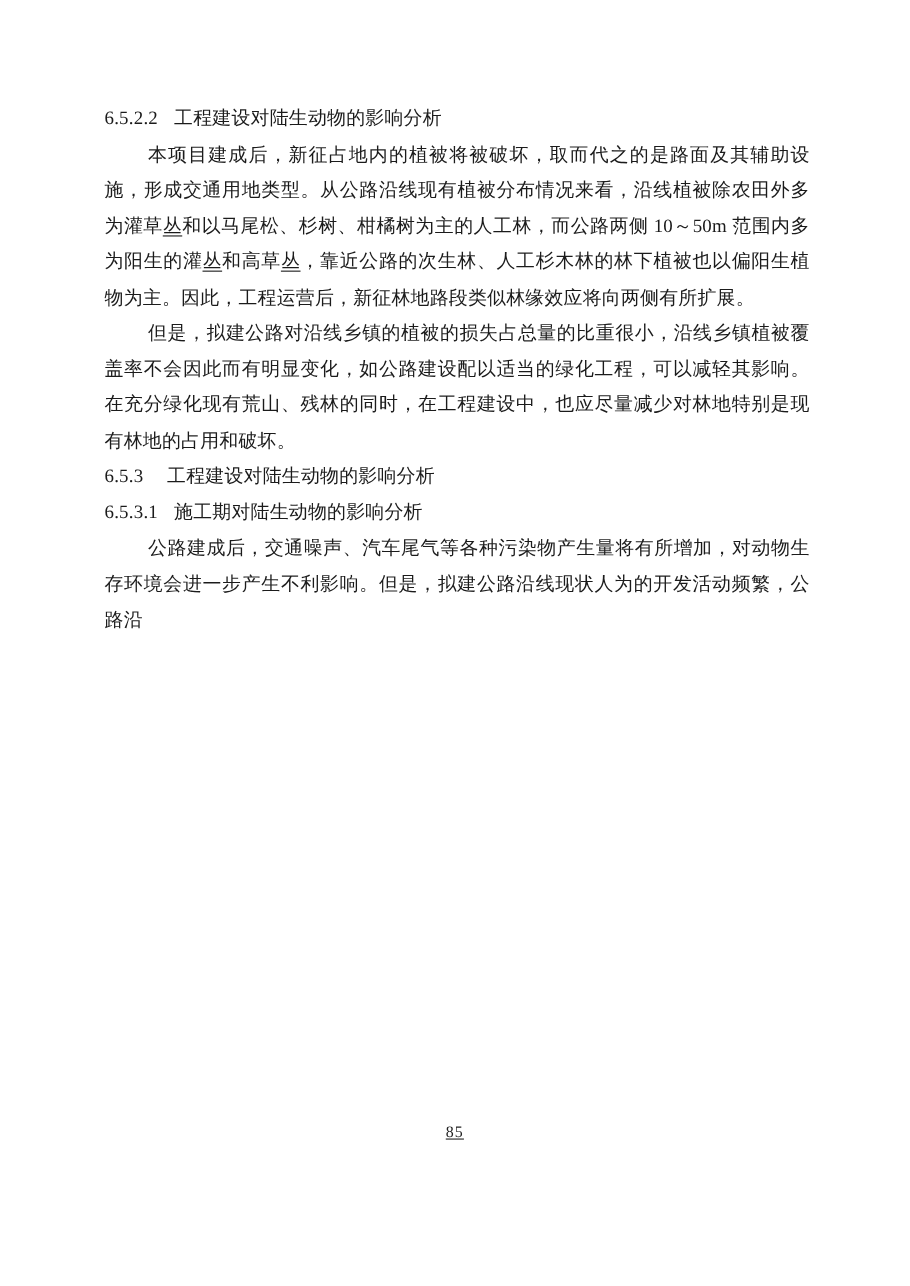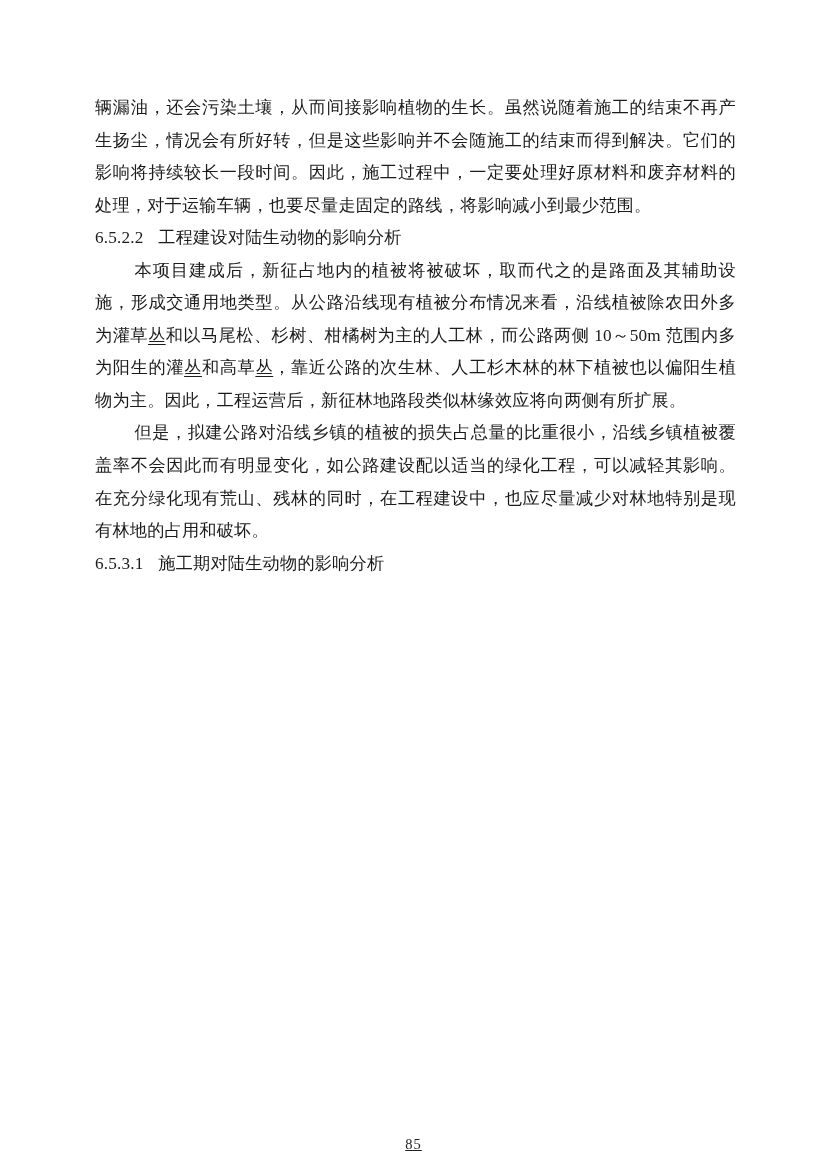--- a/index.html
+++ b/index.html
@@ -32,56 +32,59 @@
   }
   p.para { text-indent: 2.3em; }
   p.para.no-indent { text-indent: 0; }
   p.heading { text-indent: 0; text-align: left; }
   .hnum { margin-right: 0.85em; }
   .hnum.wide { margin-right: 1.25em; }
   .u { text-decoration: underline; text-underline-offset: 3px; }
   .footer {
     position: absolute;
     left: 0;
-    top: 1136px;
+    top: 1022px;
     width: 827px;
     text-align: center;
     font-size: 14.5px;
     letter-spacing: 1px;
     color: #222222;
     text-decoration: underline;
   }
 </style>
 </head>
 <body>
 
 <div class="page">
   <div class="content">
 
-    <p class="para no-indent">
-      <span>辆漏油，还会污染土壤，从而间接影响植物的生长。虽然说随着施工的结束不再产生扬尘，情况会有所好转，但是这些影响并不会随施工的结束而得到解决。它们的影响将持续较长一段时间。因此，施工过程中，一定要处理好原材料和废弃材料的处理，对于运输车辆，也要尽量走固定的路线，将影响减小到最少范围。</span>
-    </p>
 
 
     <p class="heading">
       <span class="hnum">6.5.2.2</span><span>工程建设对陆生动物的影响分析</span>
     </p>
 
     <p class="para">
       <span>本项目建成后，新征占地内的植被将被破坏，取而代之的是路面及其辅助设施，形成交通用地类型。从公路沿线现有植被分布情况来看，沿线植被除农田外多为灌草</span><span class="u">丛</span><span>和以马尾松、杉树、柑橘树为主的人工林，而公路两侧 10～50m 范围内多为阳生的灌</span><span class="u">丛</span><span>和高草</span><span class="u">丛</span><span>，靠近公路的次生林、人工杉木林的林下植被也以偏阳生植物为主。因此，工程运营后，新征林地路段类似林缘效应将向两侧有所扩展。</span>
     </p>
 
     <p class="para">
       <span>但是，拟建公路对沿线乡镇的植被的损失占总量的比重很小，沿线乡镇植被覆盖率不会因此而有明显变化，如公路建设配以适当的绿化工程，可以减轻其影响。在充分绿化现有荒山、残林的同时，在工程建设中，也应尽量减少对林地特别是现有林地的占用和破坏。</span>
     </p>
 
+    <p class="heading">
+      <span class="hnum wide">6.5.3</span><span>工程建设对陆生动物的影响分析</span>
+    </p>
 
     <p class="heading">
       <span class="hnum">6.5.3.1</span><span>施工期对陆生动物的影响分析</span>
     </p>
 
 
 
+    <p class="para">
+      <span>公路建成后，交通噪声、汽车尾气等各种污染物产生量将有所增加，对动物生存环境会进一步产生不利影响。但是，拟建公路沿线现状人为的开发活动频繁，公路沿</span>
+    </p>
 
   </div>
 
   <div class="footer">85</div>
 </div>
 
 </body></html>

